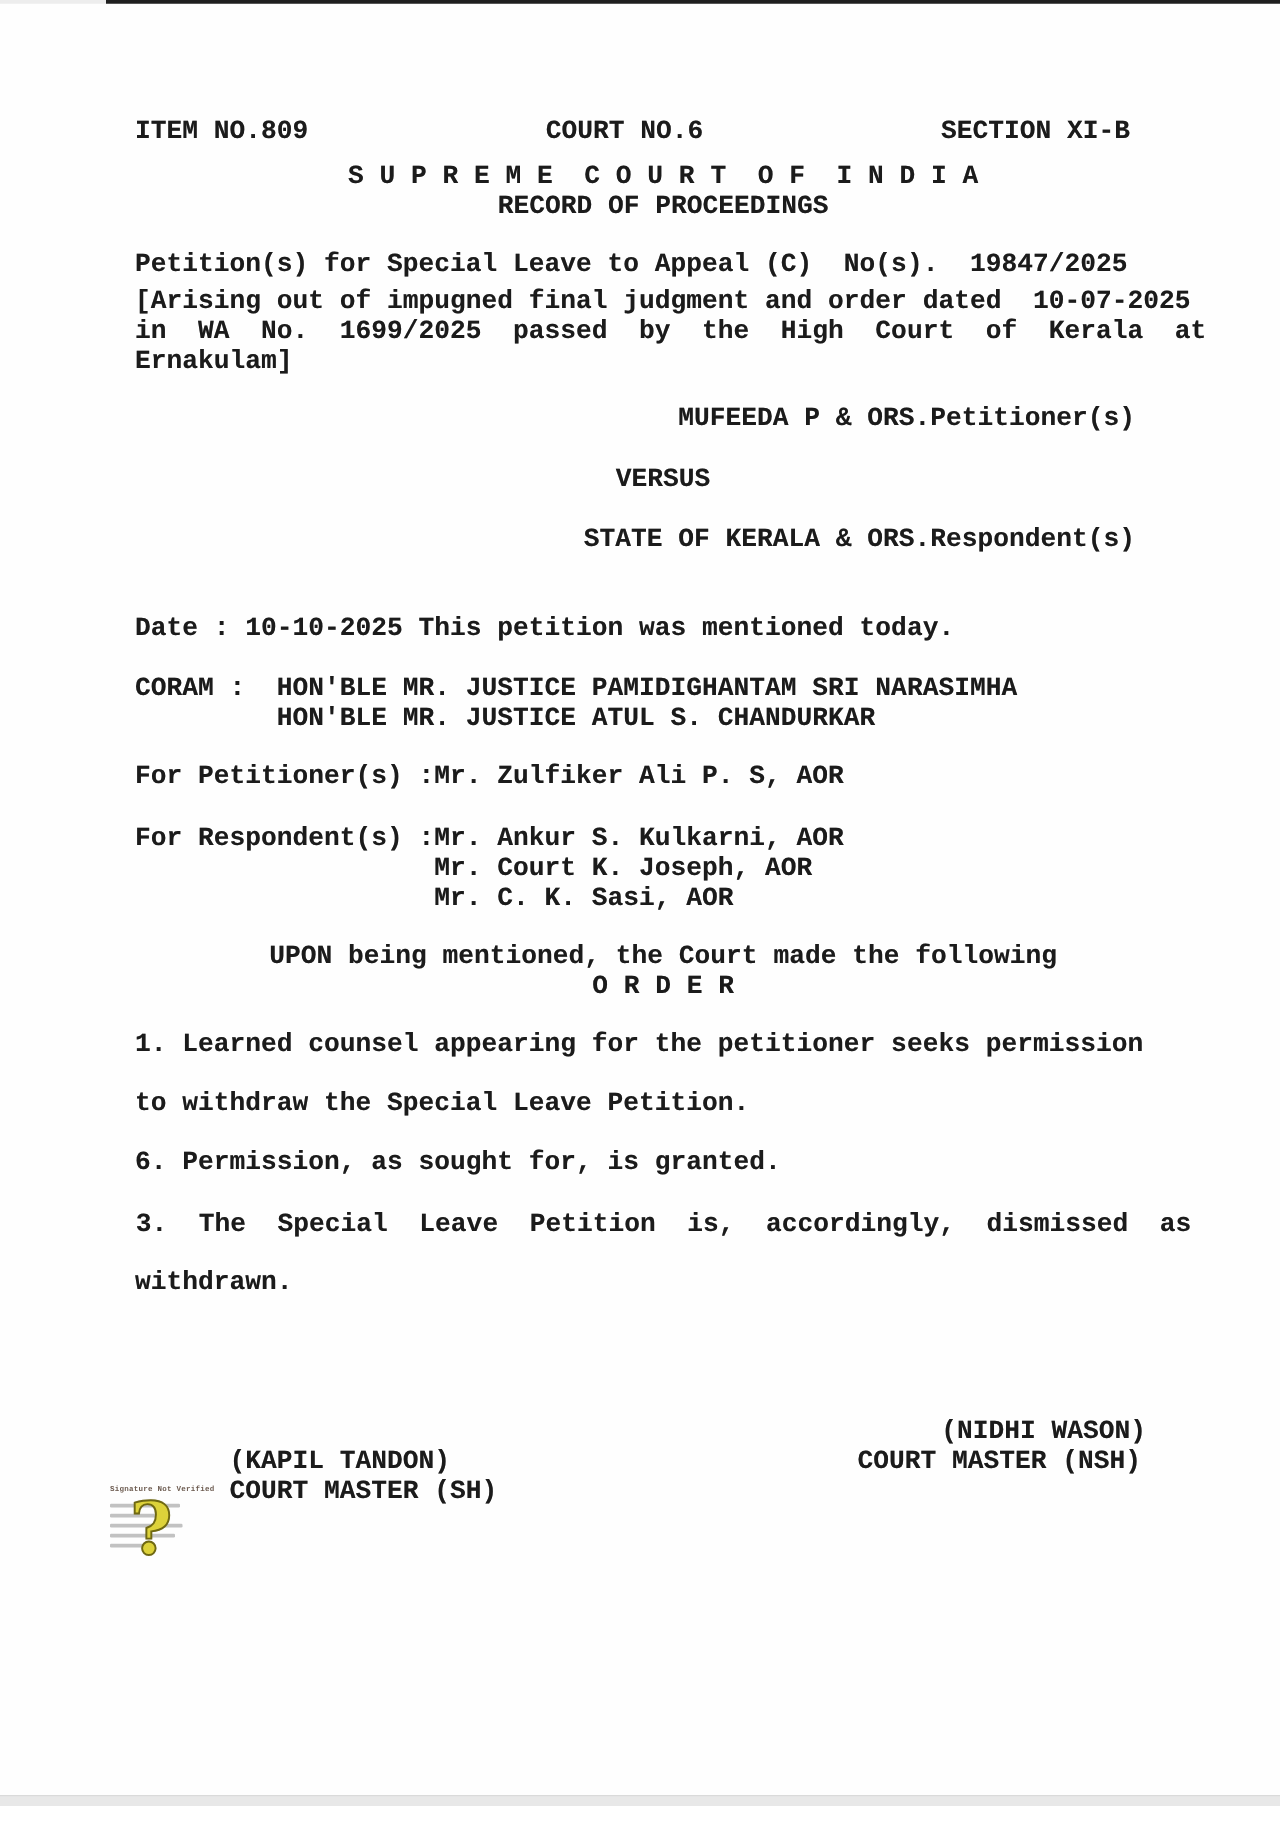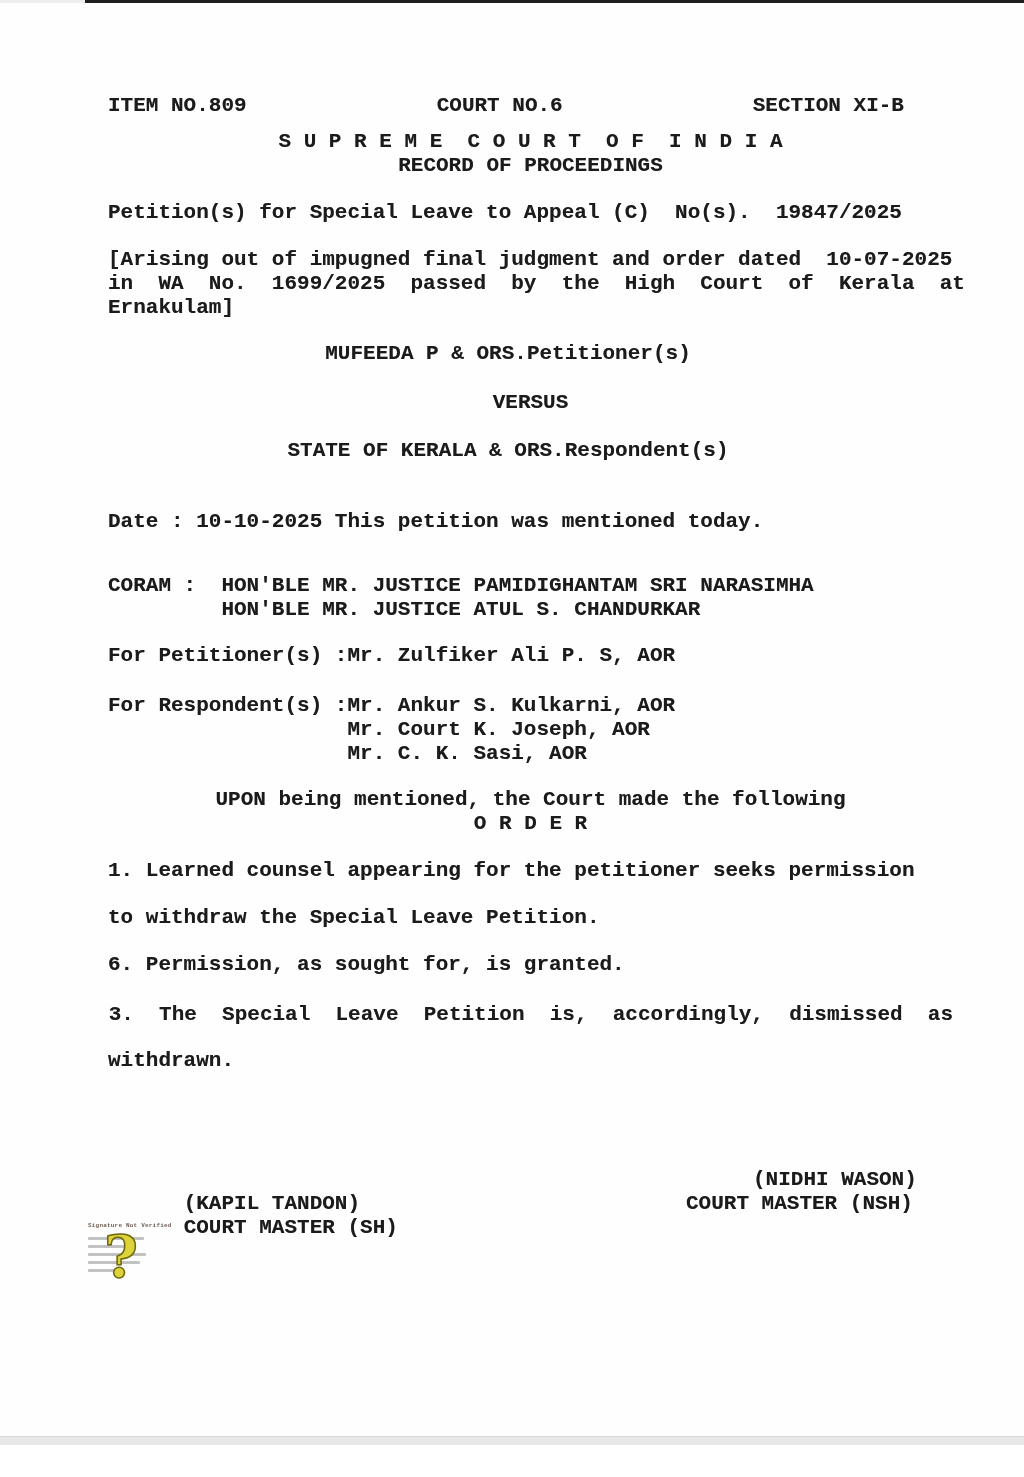--- a/index.html
+++ b/index.html
@@ -44,35 +44,35 @@
     height: 24px;
   }
   .row-header {
     display: flex;
     justify-content: space-between;
     padding-right: 49px;
     line-height: 24px;
   }
   .row-party {
     display: flex;
-    justify-content: center;
+    justify-content: flex-end;
     padding-right: 45px;
     line-height: 24px;
     height: 24px;
   }
   .center { text-align: center; }
 
   .m-title    { margin-top: 12px; }
   .m-petition { margin-top: 23px; }
-  .m-arising  { margin-top: 23px; font-family: Liberation Mono, monospace; }
+  .m-arising  { margin-top: 5px; font-family: Liberation Mono, monospace; }
   .m-party1   { margin-top: 22px; }
   .m-versus   { margin-top: 25px; }
   .m-party2   { margin-top: 24px; }
   .m-date     { margin-top: 47px; }
-  .m-coram    { margin-top: 40px; }
+  .m-coram    { margin-top: 24px; }
   .m-forpet   { margin-top: 22px; }
   .m-forresp  { margin-top: 26px; }
   .m-upon     { margin-top: 22px; }
   .m-o1l1     { margin-top: 23px; }
   .m-o1l2     { margin-top: 23px; }
   .m-o2       { margin-top: 23px; }
   .m-o3l1     { margin-top: 26px; text-align: right; }
   .m-o3l2     { margin-top: 22px; }
   .m-sign     { margin-top: 95px; }
 

